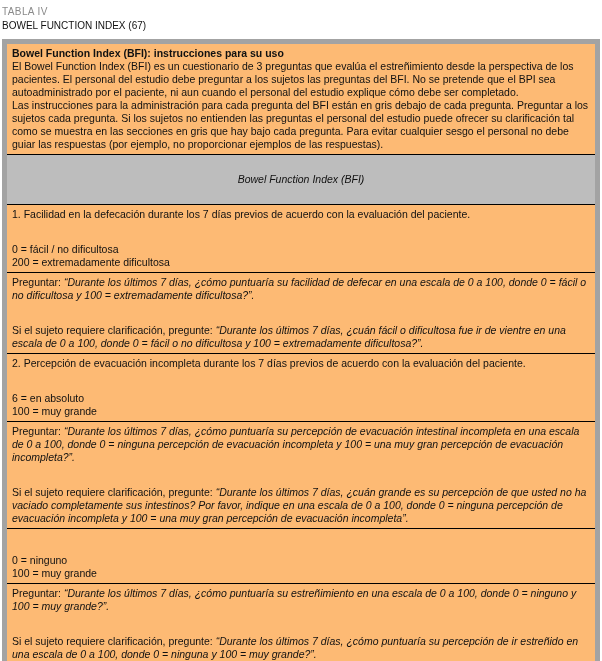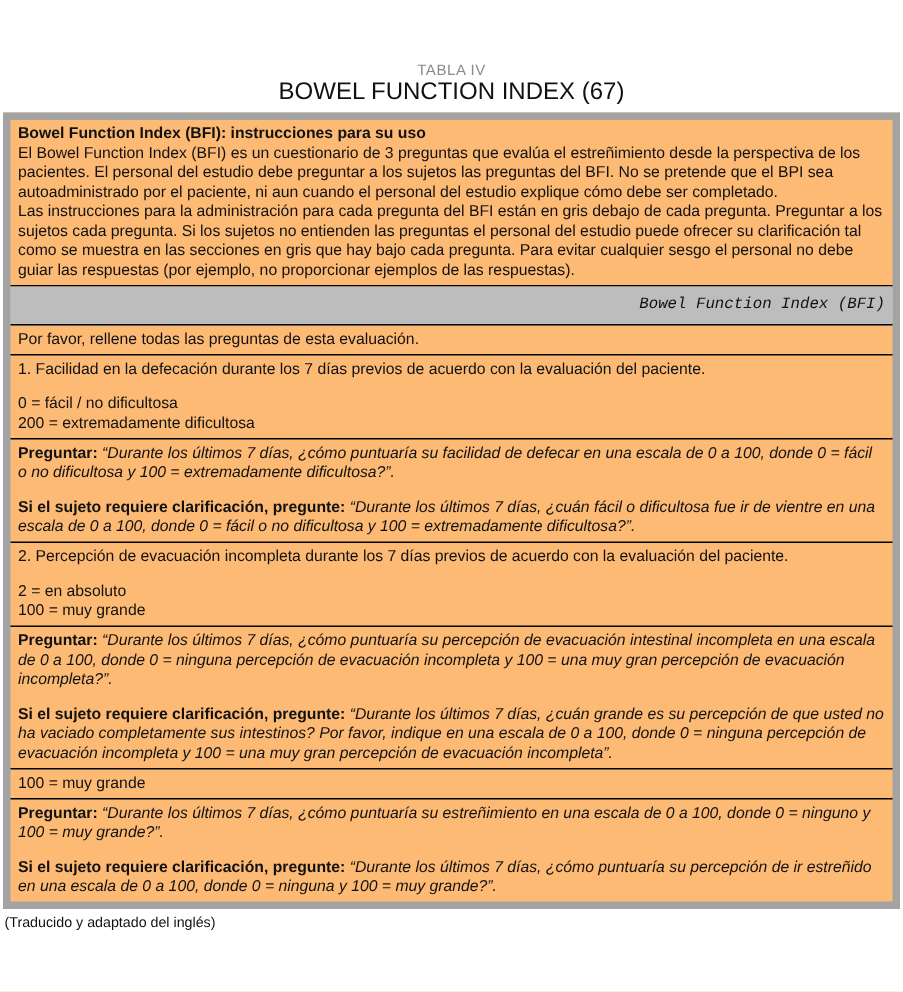--- a/index.html
+++ b/index.html
@@ -7,39 +7,38 @@
     width: 602px; height: 661px;
     background: #ffffff;
     font-family: "Liberation Sans", sans-serif;
     font-size: 10.5px;
     line-height: 13px;
     color: #111111;
     overflow: hidden;
   }
   .page { padding: 5px 2px 0 2px; }
 
-  .caption { text-align: center; margin-bottom: 7px; margin-top: 36px; }
+  .caption { margin-bottom: 7px; }
   .caption-num { color: #8a8a8a; font-size: 10px; letter-spacing: 0.4px; margin-bottom: 1px; }
-  .caption-title { color: #111111; font-size: 16px; }
+  .caption-title { color: #111111; font-size: 10px; }
 
   .bfi-table { border: 5px solid #a3a3a3; background: #fdba74; }
   .row { padding: 3px 5px; border-bottom: 1px solid #000000; }
   .row:last-child { border-bottom: none; }
 
   .row.band {
     background: #bdbdbd;
-    text-align: right;
+    text-align: center;
     font-style: italic;
-    padding: 6px 5px;
-    font-family: Liberation Mono, monospace;
+    padding: 18px 5px;
   }
 
   .intro-heading { font-weight: bold; }
-  .gap-top { margin-top: 10px; }
-  .label-bold { font-weight: bold; }
+  .gap-top { margin-top: 22px; }
+  .label-bold { font-weight: normal; }
   .quote { font-style: italic; }
 
   .footnote { font-size: 9.5px; padding: 3px 1px 0 1px; color: #111111; }
 </style>
 </head>
 <body>
 
 <div class="page">
 
   <div class="caption">
@@ -52,47 +51,45 @@
     <div class="row">
       <p class="intro-heading">Bowel Function Index (BFI): instrucciones para su uso</p>
       <p>El Bowel Function Index (BFI) es un cuestionario de 3 preguntas que evalúa el estreñimiento desde la perspectiva de los pacientes. El personal del estudio debe preguntar a los sujetos las preguntas del BFI. No se pretende que el BPI sea autoadministrado por el paciente, ni aun cuando el personal del estudio explique cómo debe ser completado.</p>
       <p>Las instrucciones para la administración para cada pregunta del BFI están en gris debajo de cada pregunta. Preguntar a los sujetos cada pregunta. Si los sujetos no entienden las preguntas el personal del estudio puede ofrecer su clarificación tal como se muestra en las secciones en gris que hay bajo cada pregunta. Para evitar cualquier sesgo el personal no debe guiar las respuestas (por ejemplo, no proporcionar ejemplos de las respuestas).</p>
     </div>
 
     <div class="row band">
       <span>Bowel Function Index (BFI)</span>
     </div>
 
-    <div class="row">
-      <span>Por favor, rellene todas las preguntas de esta evaluación.</span>
-    </div>
 
     <div class="row">
       <p>1. Facilidad en la defecación durante los 7 días previos de acuerdo con la evaluación del paciente.</p>
       <p class="gap-top">0 = fácil / no dificultosa</p>
       <p>200 = extremadamente dificultosa</p>
     </div>
 
     <div class="row">
       <p><span class="label-bold">Preguntar:</span> <span class="quote">“Durante los últimos 7 días, ¿cómo puntuaría su facilidad de defecar en una escala de 0 a 100, donde 0 = fácil o no dificultosa y 100 = extremadamente dificultosa?”.</span></p>
       <p class="gap-top"><span class="label-bold">Si el sujeto requiere clarificación, pregunte:</span> <span class="quote">“Durante los últimos 7 días, ¿cuán fácil o dificultosa fue ir de vientre en una escala de 0 a 100, donde 0 = fácil o no dificultosa y 100 = extremadamente dificultosa?”.</span></p>
     </div>
 
     <div class="row">
       <p>2. Percepción de evacuación incompleta durante los 7 días previos de acuerdo con la evaluación del paciente.</p>
-      <p class="gap-top">2 = en absoluto</p>
+      <p class="gap-top">6 = en absoluto</p>
       <p>100 = muy grande</p>
     </div>
 
     <div class="row">
       <p><span class="label-bold">Preguntar:</span> <span class="quote">“Durante los últimos 7 días, ¿cómo puntuaría su percepción de evacuación intestinal incompleta en una escala de 0 a 100, donde 0 = ninguna percepción de evacuación incompleta y 100 = una muy gran percepción de evacuación incompleta?”.</span></p>
       <p class="gap-top"><span class="label-bold">Si el sujeto requiere clarificación, pregunte:</span> <span class="quote">“Durante los últimos 7 días, ¿cuán grande es su percepción de que usted no ha vaciado completamente sus intestinos? Por favor, indique en una escala de 0 a 100, donde 0 = ninguna percepción de evacuación incompleta y 100 = una muy gran percepción de evacuación incompleta”.</span></p>
     </div>
 
     <div class="row">
+      <p class="gap-top">0 = ninguno</p>
       <p>100 = muy grande</p>
     </div>
 
     <div class="row">
       <p><span class="label-bold">Preguntar:</span> <span class="quote">“Durante los últimos 7 días, ¿cómo puntuaría su estreñimiento en una escala de 0 a 100, donde 0 = ninguno y 100 = muy grande?”.</span></p>
       <p class="gap-top"><span class="label-bold">Si el sujeto requiere clarificación, pregunte:</span> <span class="quote">“Durante los últimos 7 días, ¿cómo puntuaría su percepción de ir estreñido en una escala de 0 a 100, donde 0 = ninguna y 100 = muy grande?”.</span></p>
     </div>
 
   </div>
 

